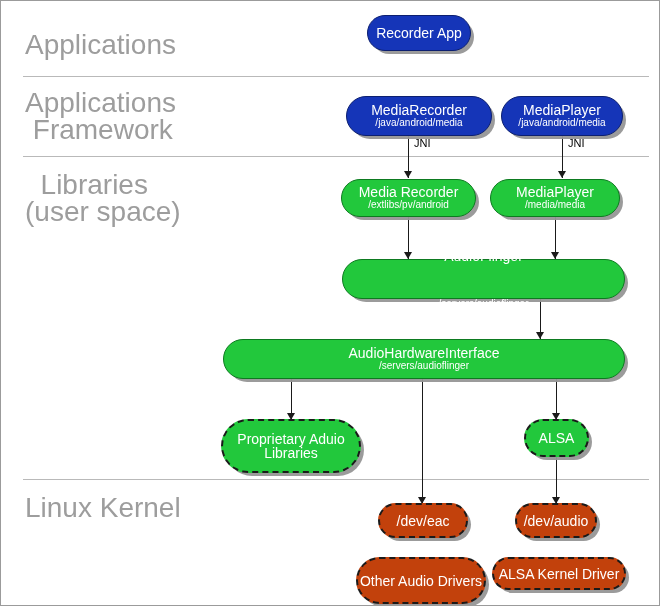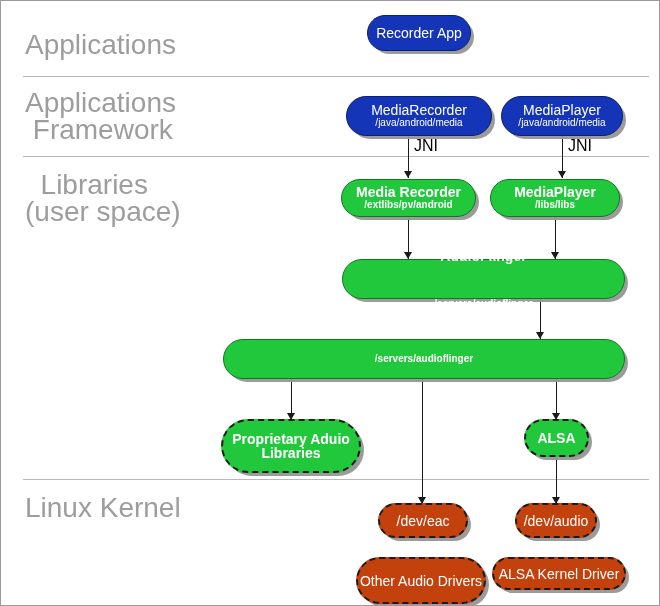--- a/index.html
+++ b/index.html
@@ -37,21 +37,21 @@
     color:#ffffff;
     text-align:center;
     border-radius:999px;
     border:1px solid #111111;
     z-index:5;
     box-shadow:4px 4px 0px -1px rgba(150,150,150,0.95);
   }
   .node .t1{font-size:14px;line-height:14px;white-space:nowrap;text-align:center;}
   .node .t2{font-size:10px;line-height:12px;white-space:nowrap;}
   .node.blue{background:#1535b8;border-color:#0c1f70;}
-  .node.green{background:#22c83c;border-color:#0d7a20;font-weight:bold;}
+  .node.green{background:#22c83c;border-color:#0d7a20;}
   .node.red{background:#c2410c;border-color:#6d0606;}
   .node.dashed{border-style:dashed;border-width:2px;border-color:#1a1a1a;}
   .node.red.dashed{border-color:#1a1a1a;}
 
   
   .vline{
     position:absolute;
     width:1px;
     background:#1a1a1a;
     z-index:2;
@@ -59,21 +59,21 @@
   .arrowhead{
     position:absolute;
     width:0;height:0;
     border-left:4px solid transparent;
     border-right:4px solid transparent;
     border-top:7px solid #1a1a1a;
     z-index:3;
   }
   .jni{
     position:absolute;
-    font-size:16px;
+    font-size:11px;
     color:#000000;
     z-index:4;
     white-space:nowrap;
   }
 </style>
 </head>
 <body>
 
 <div id="page">
 
@@ -114,38 +114,39 @@
   <div class="arrowhead" style="left:557px;top:170px;"></div>
   <div class="jni" style="left:567px;top:136px;">JNI</div>
 
   <div class="node green" style="left:340px;top:178px;width:135px;height:38px;">
     <span class="t1">Media Recorder</span>
     <span class="t2">/extlibs/pv/android</span>
   </div>
 
   <div class="node green" style="left:489px;top:178px;width:130px;height:38px;">
     <span class="t1">MediaPlayer</span>
-    <span class="t2">/libs/libs</span>
+    <span class="t2">/media/media</span>
   </div>
 
   <div class="vline" style="left:407px;top:216px;height:42px;"></div>
   <div class="arrowhead" style="left:403px;top:251px;"></div>
 
   <div class="vline" style="left:554px;top:216px;height:42px;"></div>
   <div class="arrowhead" style="left:550px;top:251px;"></div>
 
   <div class="node green" style="left:341px;top:258px;width:283px;height:40px;gap:35px;">
     <span class="t1">AudioFlinger</span>
     <span class="t2">/servers/audioflinger</span>
   </div>
 
   <div class="vline" style="left:539px;top:298px;height:40px;"></div>
   <div class="arrowhead" style="left:535px;top:331px;"></div>
 
   <div class="node green" style="left:222px;top:338px;width:402px;height:40px;">
+    <span class="t1">AudioHardwareInterface</span>
     <span class="t2">/servers/audioflinger</span>
   </div>
 
   <div class="vline" style="left:290px;top:378px;height:40px;"></div>
   <div class="arrowhead" style="left:286px;top:412px;"></div>
 
   <div class="vline" style="left:421px;top:378px;height:124px;"></div>
   <div class="arrowhead" style="left:417px;top:496px;"></div>
 
   <div class="vline" style="left:555px;top:378px;height:40px;"></div>

